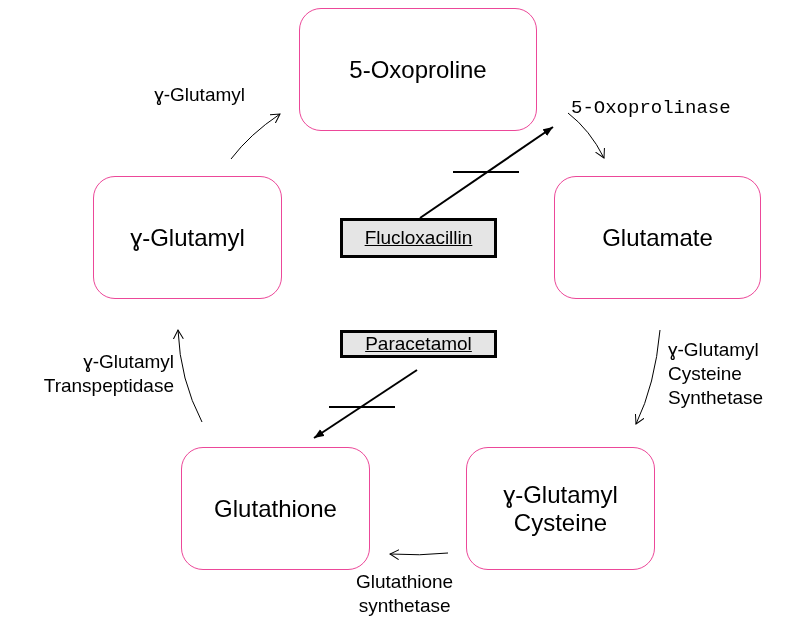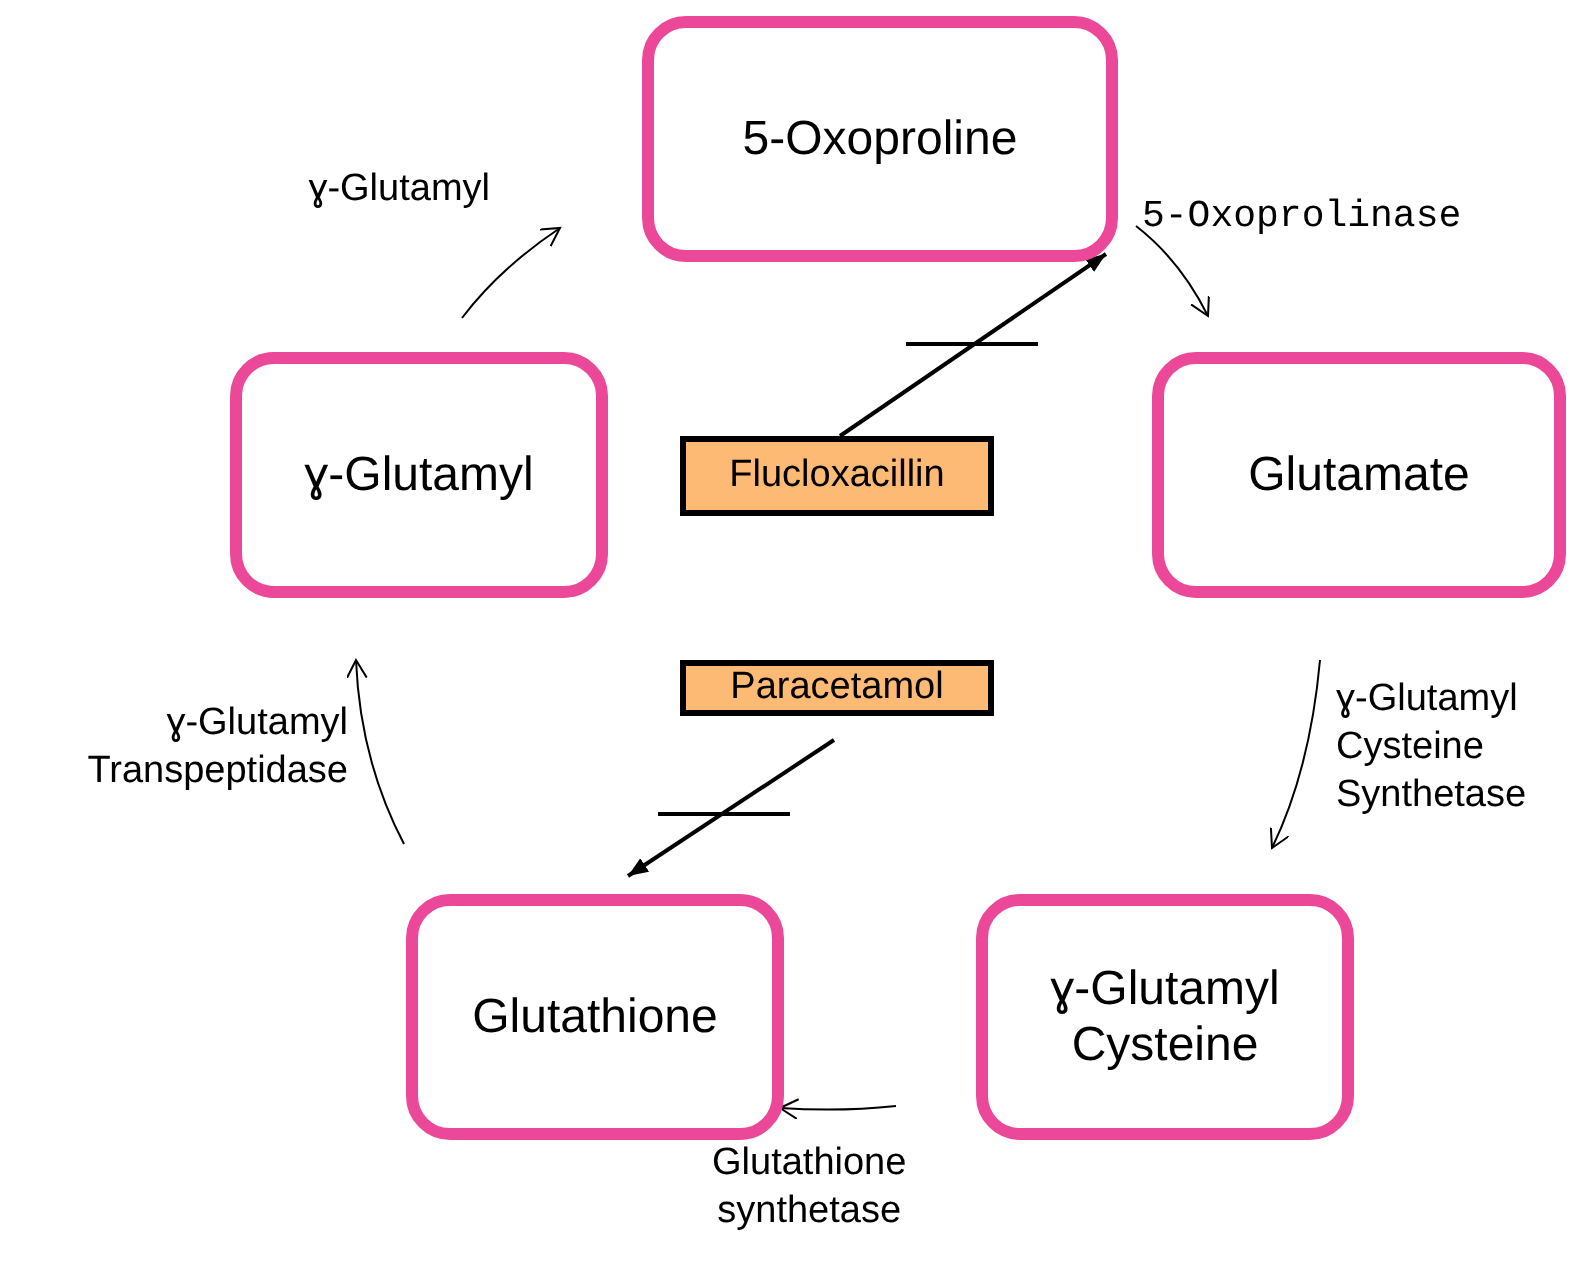--- a/index.html
+++ b/index.html
@@ -1,24 +1,24 @@
 <!DOCTYPE html>
 <html><head>
 <meta charset="utf-8">
 <style>
   html, body { margin: 0; padding: 0; background: #ffffff; }
   body { width: 798px; height: 633px; position: relative; overflow: hidden;
          font-family: "Liberation Sans", sans-serif; color: #000; }
-  .node { position: absolute; box-sizing: border-box; border: 6px solid #ec4899;
+  .node { position: absolute; box-sizing: border-box; border: 1px solid #ec4899;
           border-radius: 22px; background: #fff; display: flex; align-items: center;
-          justify-content: center; text-align: center; font-size: 24px; line-height: 28px; margin-left: 22px; }
+          justify-content: center; text-align: center; font-size: 24px; line-height: 28px; }
   .node span { display: block; }
   .drug { position: absolute; box-sizing: border-box; border: 3px solid #000;
-          background: #fdba74; display: flex; align-items: center; justify-content: center;
-          font-size: 19px; }
+          background: #e5e5e5; display: flex; align-items: center; justify-content: center;
+          font-size: 19px; text-decoration: underline; }
   .label { position: absolute; font-size: 19px; line-height: 24px; white-space: nowrap; }
   svg.arrows { position: absolute; left: 0; top: 0; }
 </style>
 </head>
 <body>
 
 <svg class="arrows" width="798" height="633">
   <defs>
     <marker id="open" markerWidth="12" markerHeight="12" refX="9" refY="5" orient="auto" markerUnits="userSpaceOnUse">
       <path d="M0,0 L9,5 L0,10" fill="none" stroke="#000" stroke-width="1"></path>

